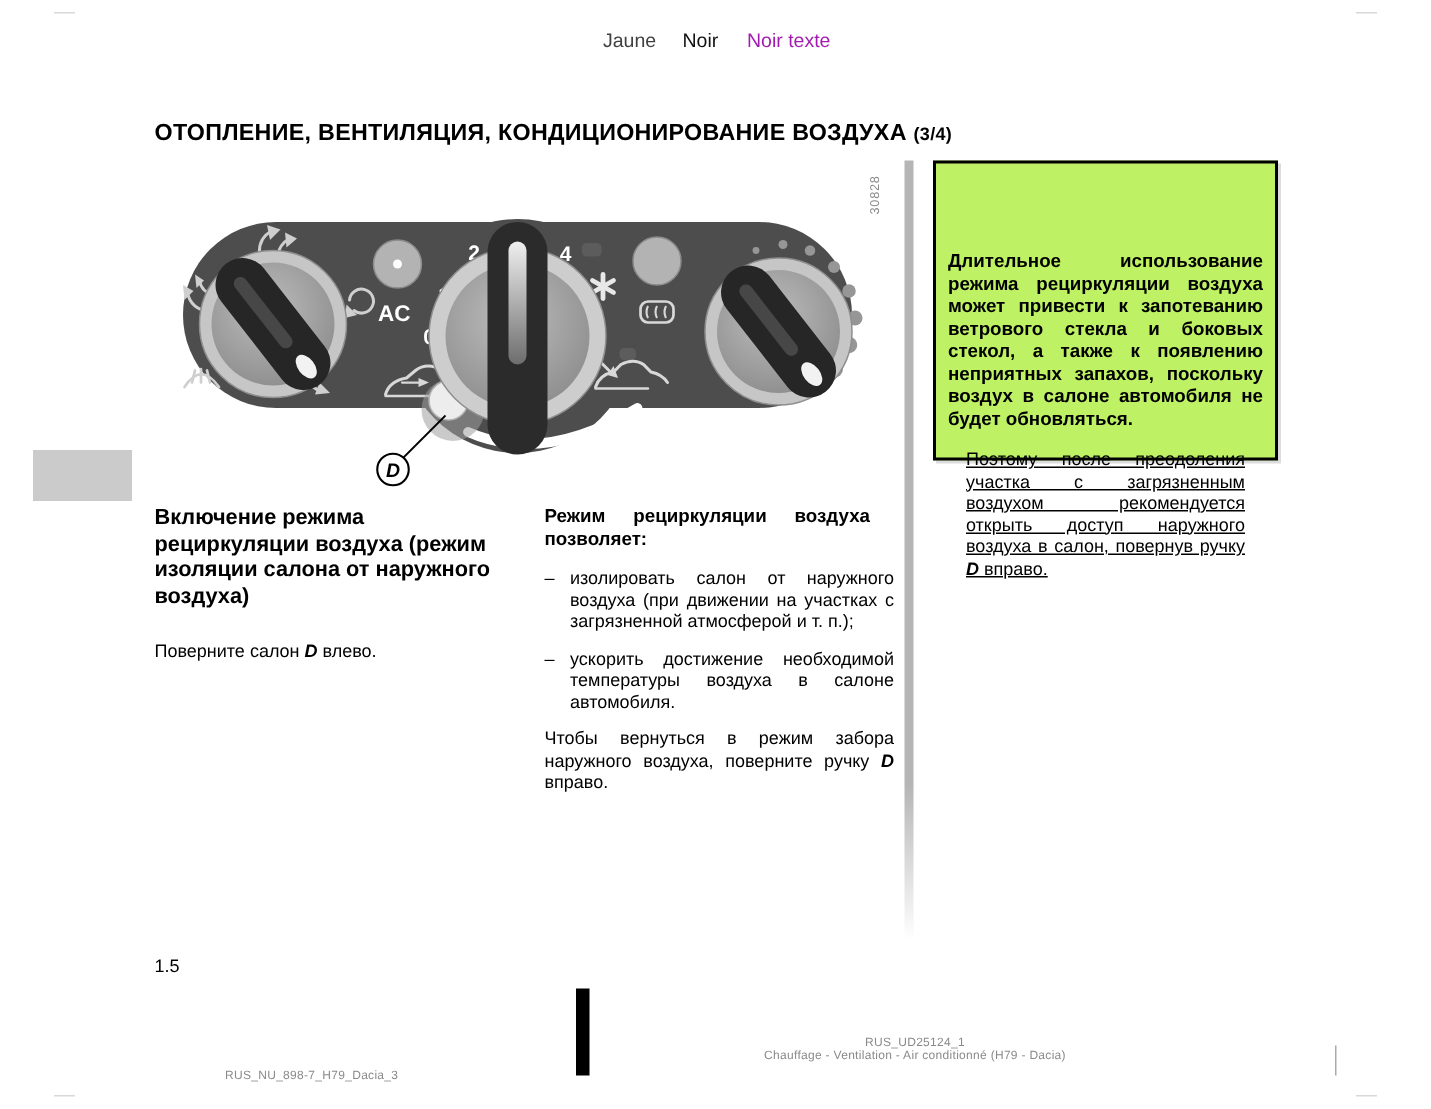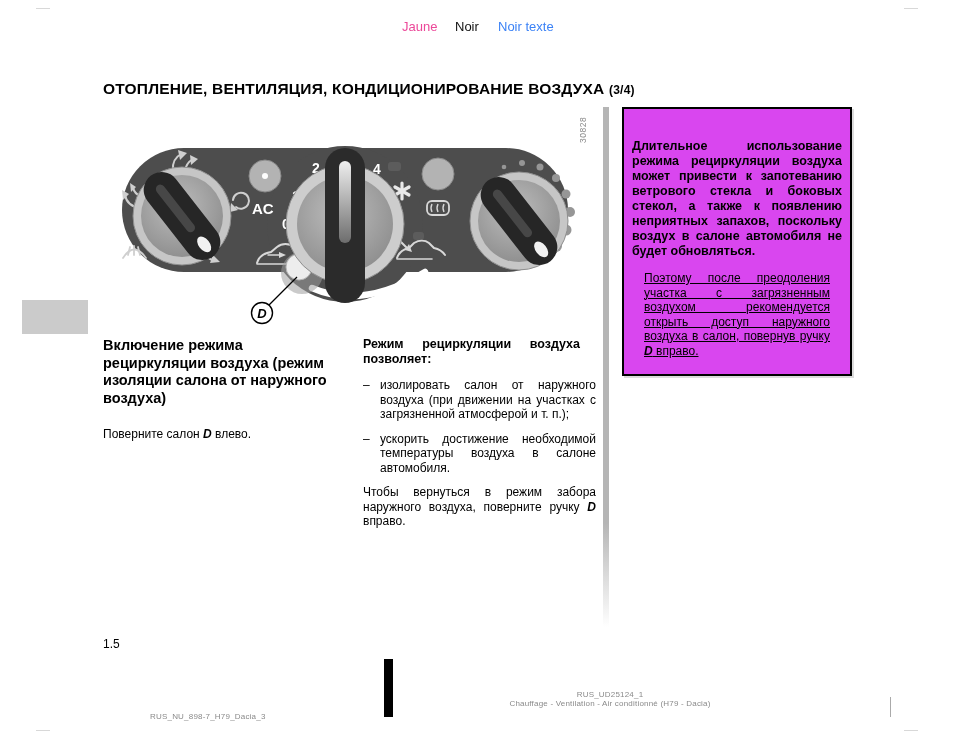--- a/index.html
+++ b/index.html
@@ -5,23 +5,23 @@
   html,body{margin:0;padding:0;background:#fff;}
   .page{position:relative;width:954px;height:739px;background:#fff;overflow:hidden;
         font-family:"Liberation Sans", sans-serif;color:#000;}
   .abs{position:absolute;}
 
   
   .tick{position:absolute;background:#d8d8d8;}
 
   
   .print-mark{position:absolute;top:19px;font-size:13px;}
-  .pm-jaune{left:402px;color:#ec4899;}
+  .pm-jaune{left:402px;color:#404040;}
   .pm-noir{left:455px;color:#111;}
-  .pm-noirtexte{left:498px;color:#3b82f6;}
+  .pm-noirtexte{left:498px;color:#a21caf;}
 
   
   .title{left:103px;top:70px;font-size:15.5px;font-weight:bold;letter-spacing:.2px;white-space:nowrap;}
   .title small{font-size:12px;font-weight:bold;}
 
   
   .side-tab{left:22px;top:300px;width:66px;height:34px;background:#cbcbcb;}
 
   
   .figure{left:100px;top:105px;width:500px;height:230px;}
@@ -36,22 +36,22 @@
   .lead{font-size:12.5px;font-weight:bold;line-height:15px;text-align:justify;margin:0 16px 11px 0;}
   .dash-item{display:flex;margin:0 0 10px 0;}
   .dash{flex:0 0 17px;font-size:12px;line-height:14.5px;}
   .dash-text{flex:1;font-size:12px;line-height:14.5px;text-align:justify;}
 
   
   .divider{left:603px;top:107px;width:6px;height:520px;
            background:linear-gradient(to bottom,#b5b5b5 0%,#b5b5b5 80%,rgba(255,255,255,0) 100%);}
 
   
-  .warning-box{left:622px;top:107px;width:230px;height:269px;border:2px solid #000;
-               box-sizing:border-box;padding:30px 8px 0 8px;background:#d946ef;
+  .warning-box{left:622px;top:107px;width:230px;height:200px;border:2px solid #000;
+               box-sizing:border-box;padding:58px 8px 0 8px;background:#bef264;
                box-shadow:2px 2px 0 #dcdcdc;}
   .warn-bold{font-size:12.5px;font-weight:bold;line-height:15px;text-align:justify;margin:0 0 10px 0;}
   .warn-para{font-size:12px;line-height:14.5px;text-align:justify;margin:12px;text-decoration:underline;}
 
   
   .page-number{left:103px;top:637px;font-size:12px;}
   .ref{font-size:8px;color:#8a8a8a;letter-spacing:.2px;}
   .left-ref{left:150px;top:696px;margin-top:16px;}
   .black-bar{left:384px;top:659px;width:9px;height:58px;background:#000;}
   .right-ref{left:465px;top:690px;width:290px;text-align:center;line-height:9px;}

